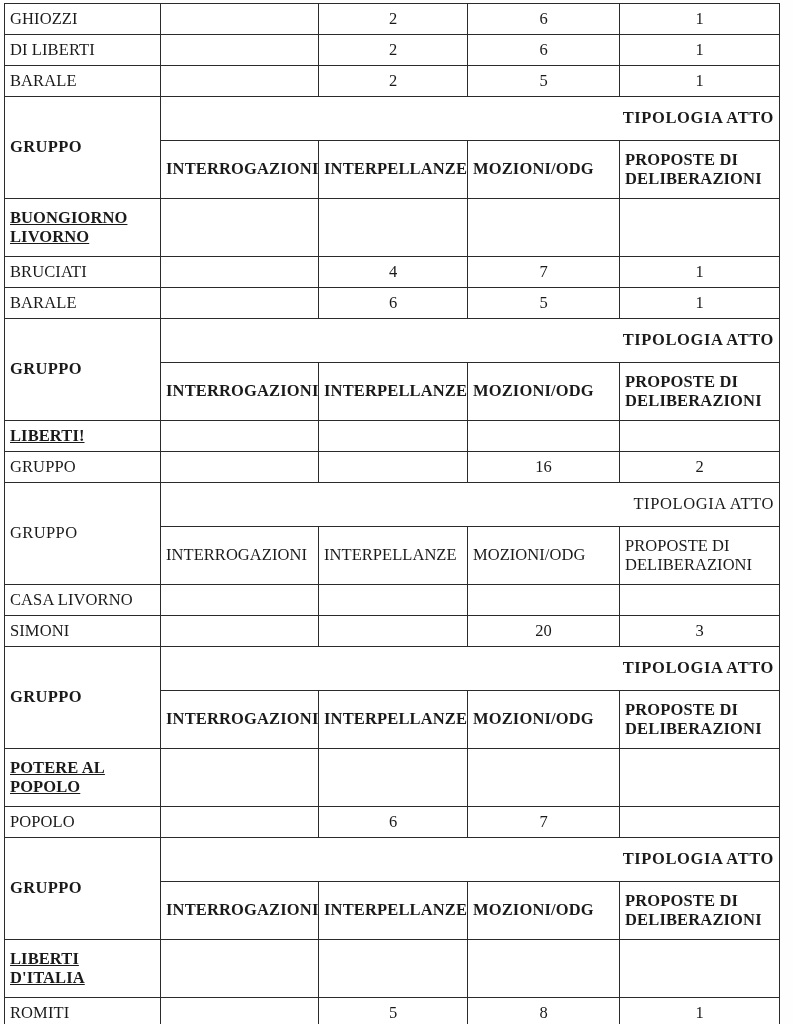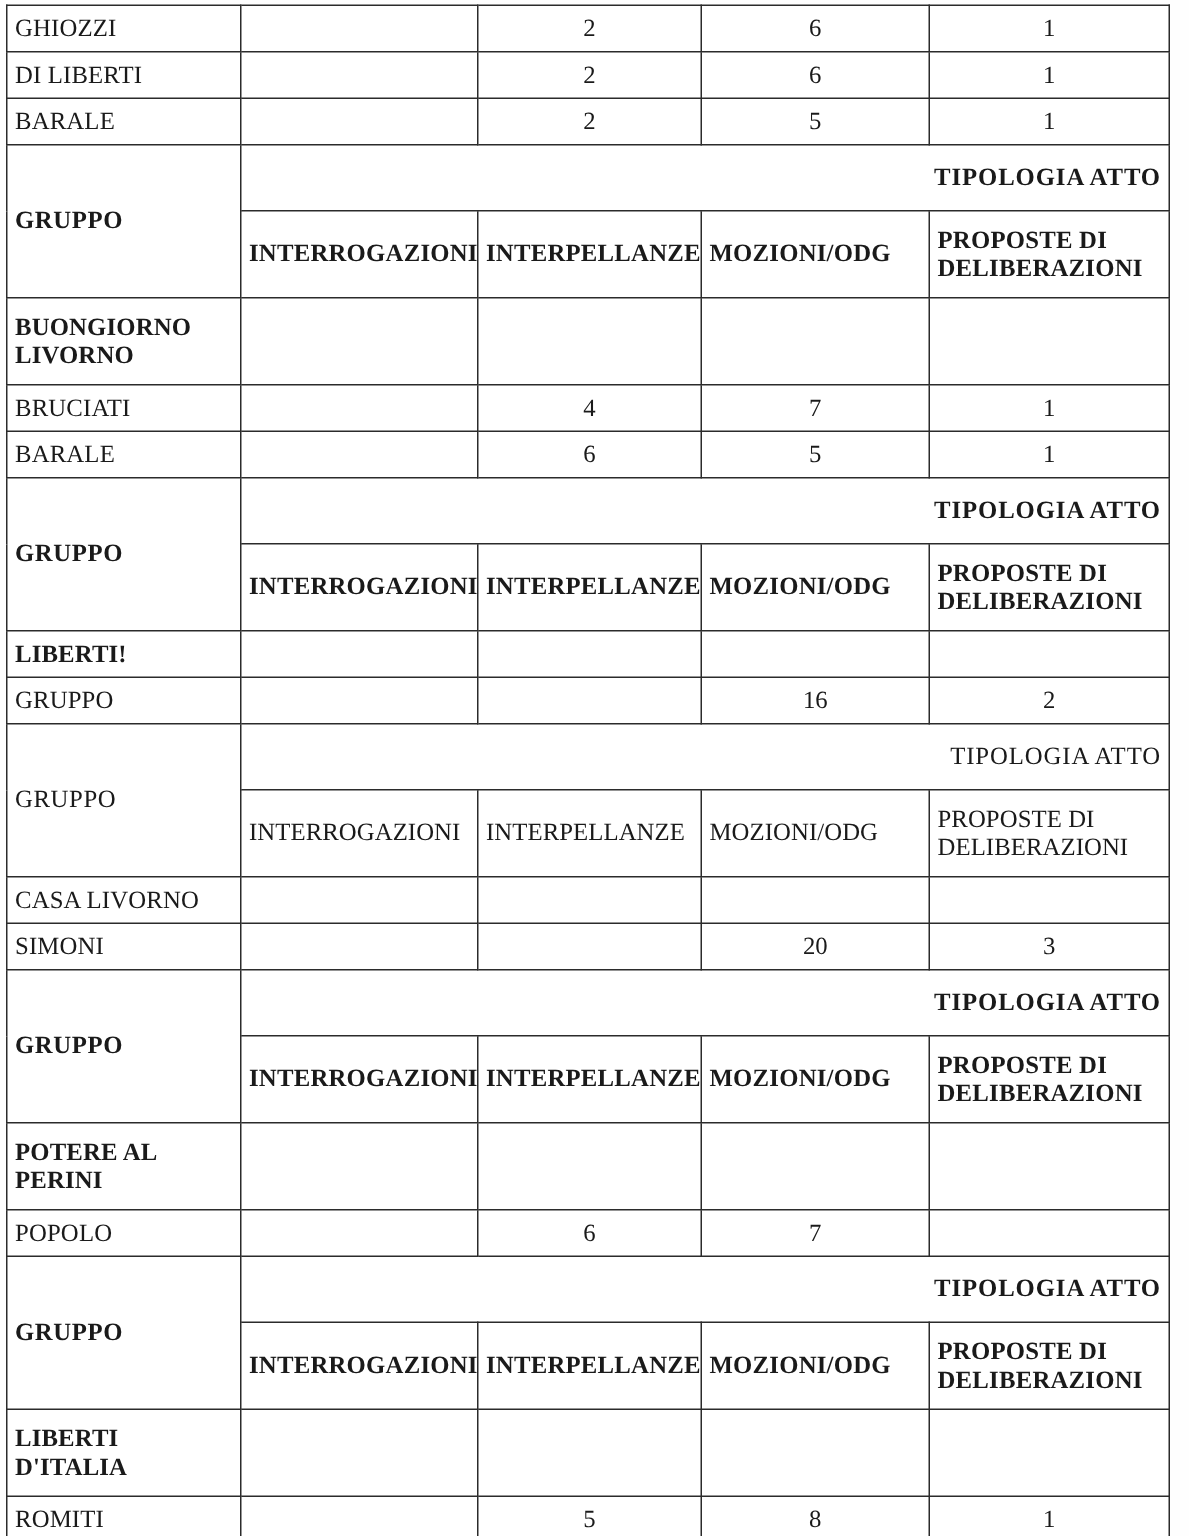--- a/index.html
+++ b/index.html
@@ -56,21 +56,21 @@
   tr.member-row td { height: 30px; }
   tr.group-name-row td { height: 30px; }
   tr.group-name-row.two-line td { height: 57px; }
 
   td.name-cell {
     text-align: left;
     white-space: pre-line;
     font-size: 16.5px;
     letter-spacing: 0.1px;
   }
-  td.name-cell.bold { font-weight: bold; }
+  td.name-cell.bold { font-weight: bold; text-decoration: underline; }
 
   td.num-cell {
     text-align: center;
     font-size: 16.5px;
   }
 
   
   td.gruppo-label {
     text-align: left;
     font-weight: bold;
@@ -236,21 +236,21 @@
       </tr>
       <tr>
         <td class="subhead nb">INTERROGAZIONI</td>
         <td class="subhead nb">INTERPELLANZE</td>
         <td class="subhead nb">MOZIONI/ODG</td>
         <td class="subhead nb">PROPOSTE DI
 DELIBERAZIONI</td>
       </tr>
       <tr class="group-name-row two-line">
         <td class="name-cell bold">POTERE AL
-PERINI</td>
+POPOLO</td>
         <td class="num-cell blank-cell"></td>
         <td class="num-cell blank-cell"></td>
         <td class="num-cell blank-cell"></td>
         <td class="num-cell blank-cell"></td>
       </tr>
       <tr class="member-row">
         <td class="name-cell">POPOLO</td>
         <td class="num-cell"></td>
         <td class="num-cell">6</td>
         <td class="num-cell">7</td>

